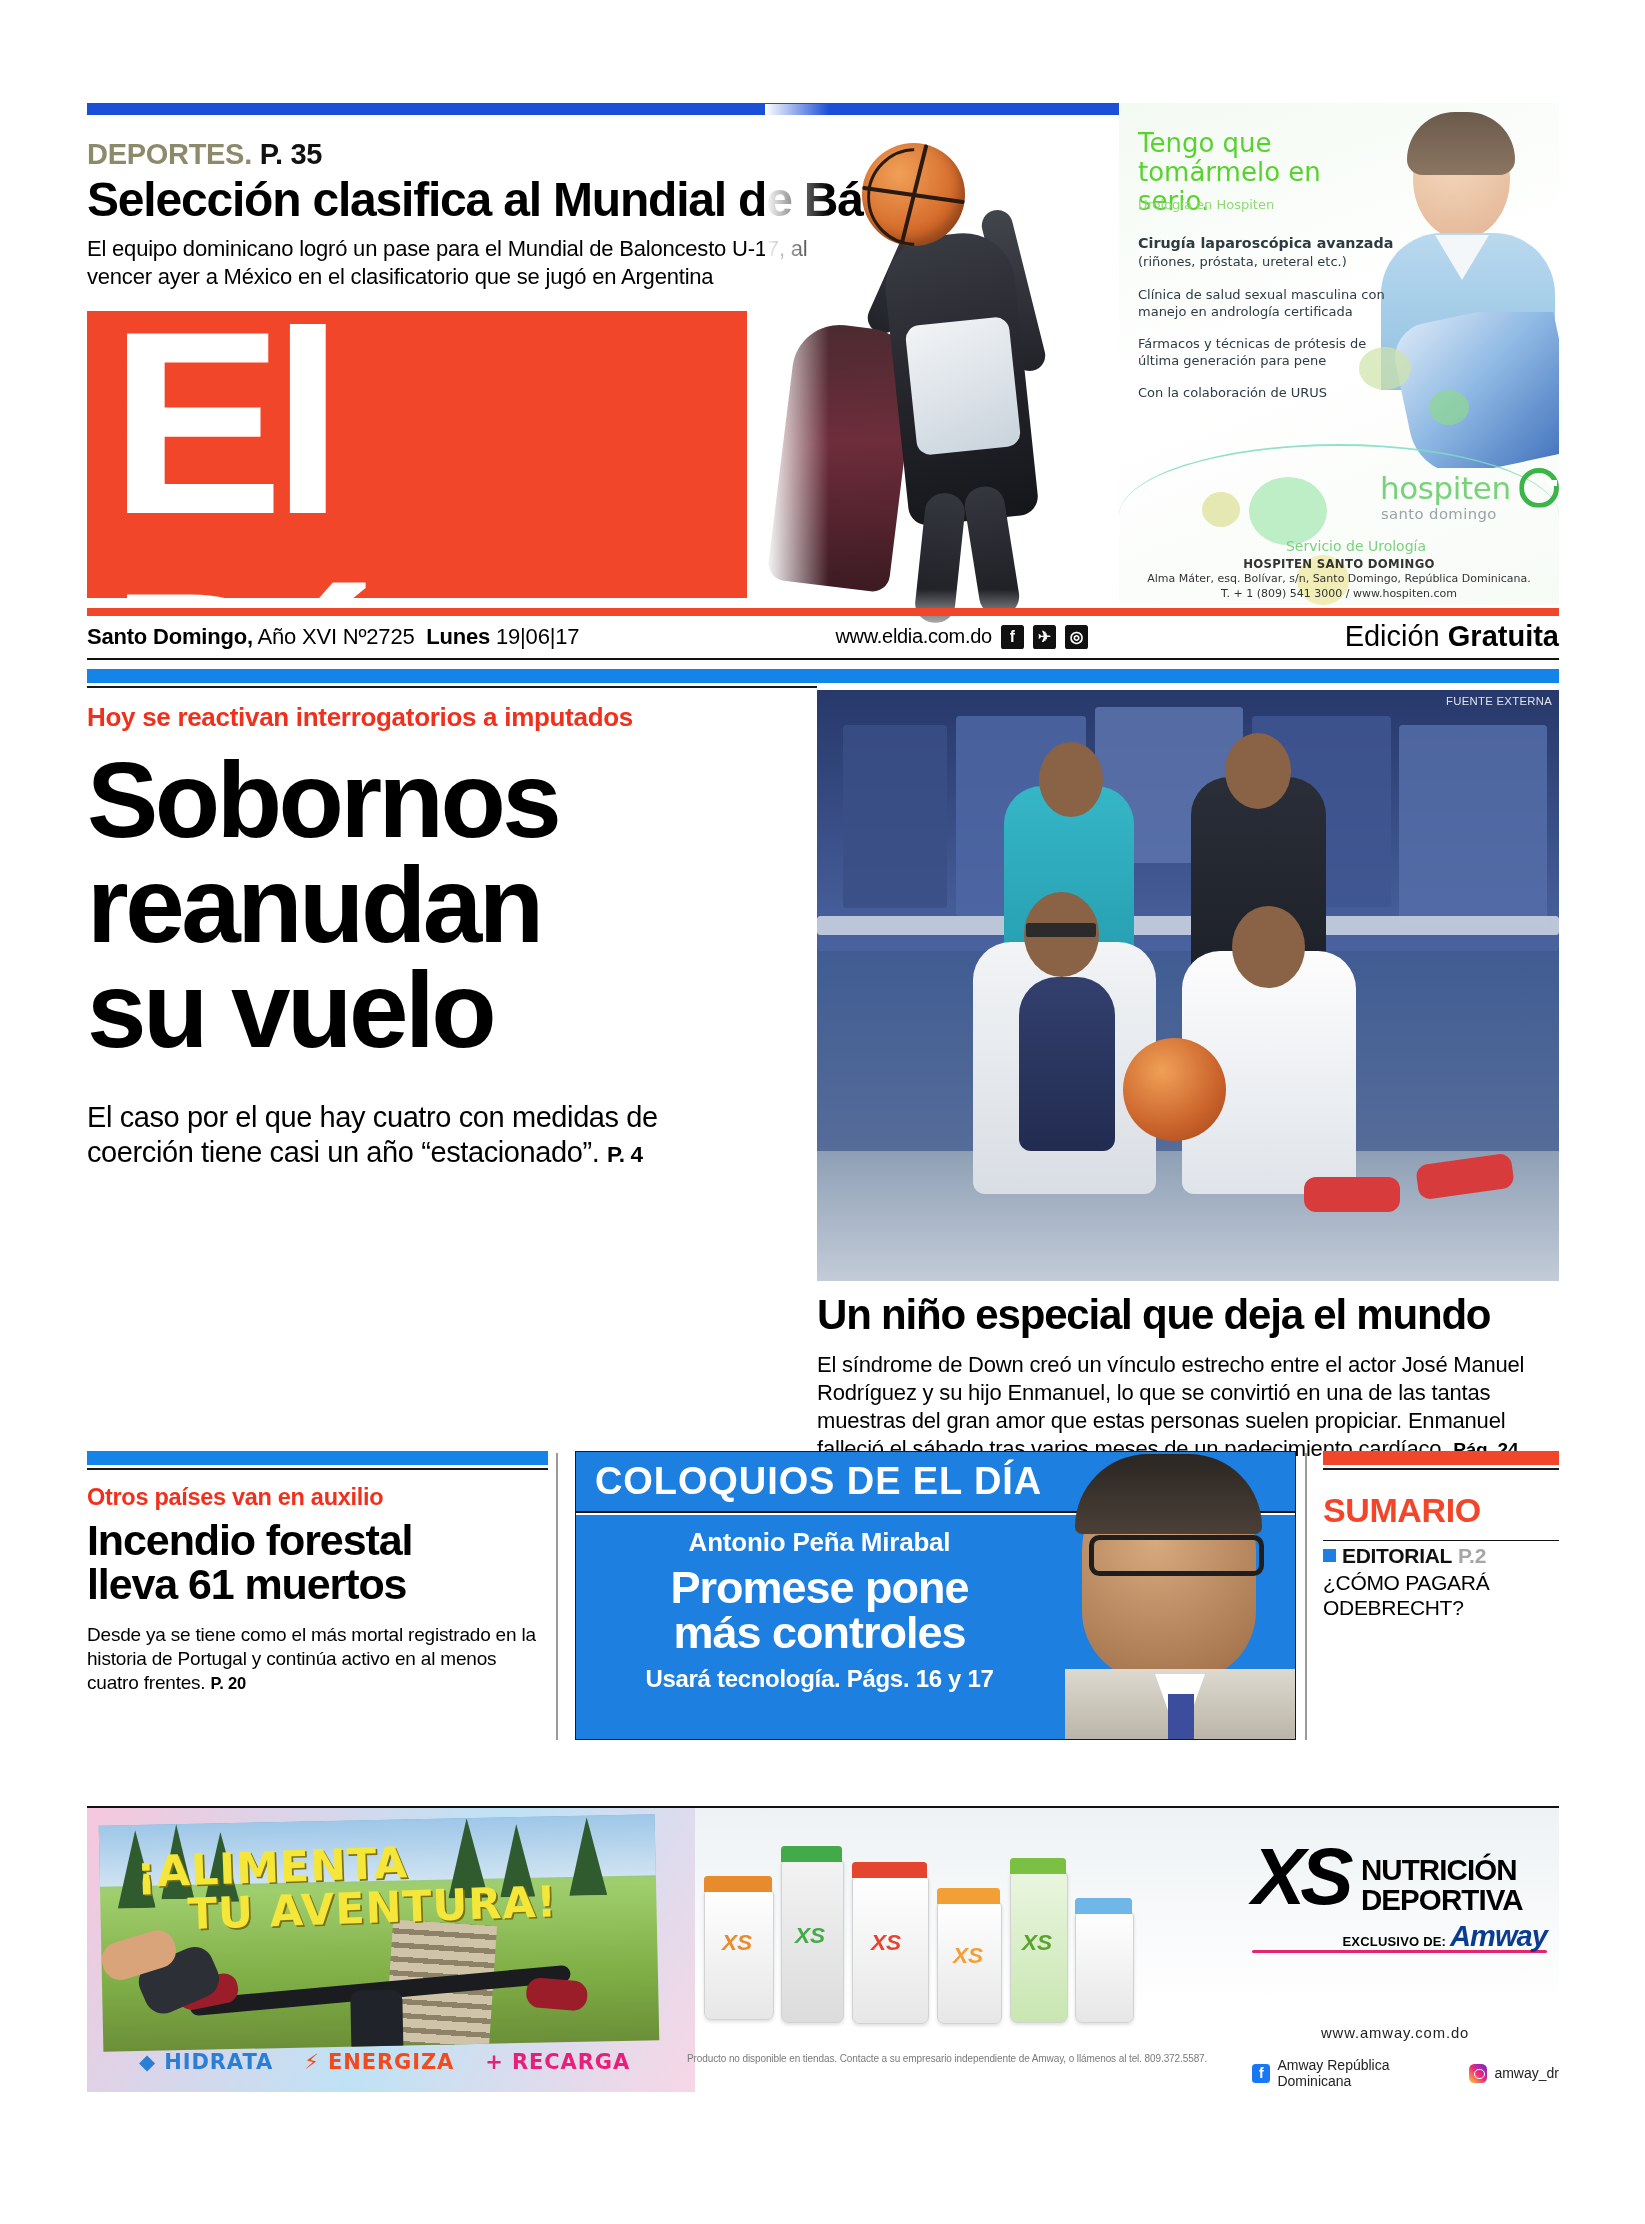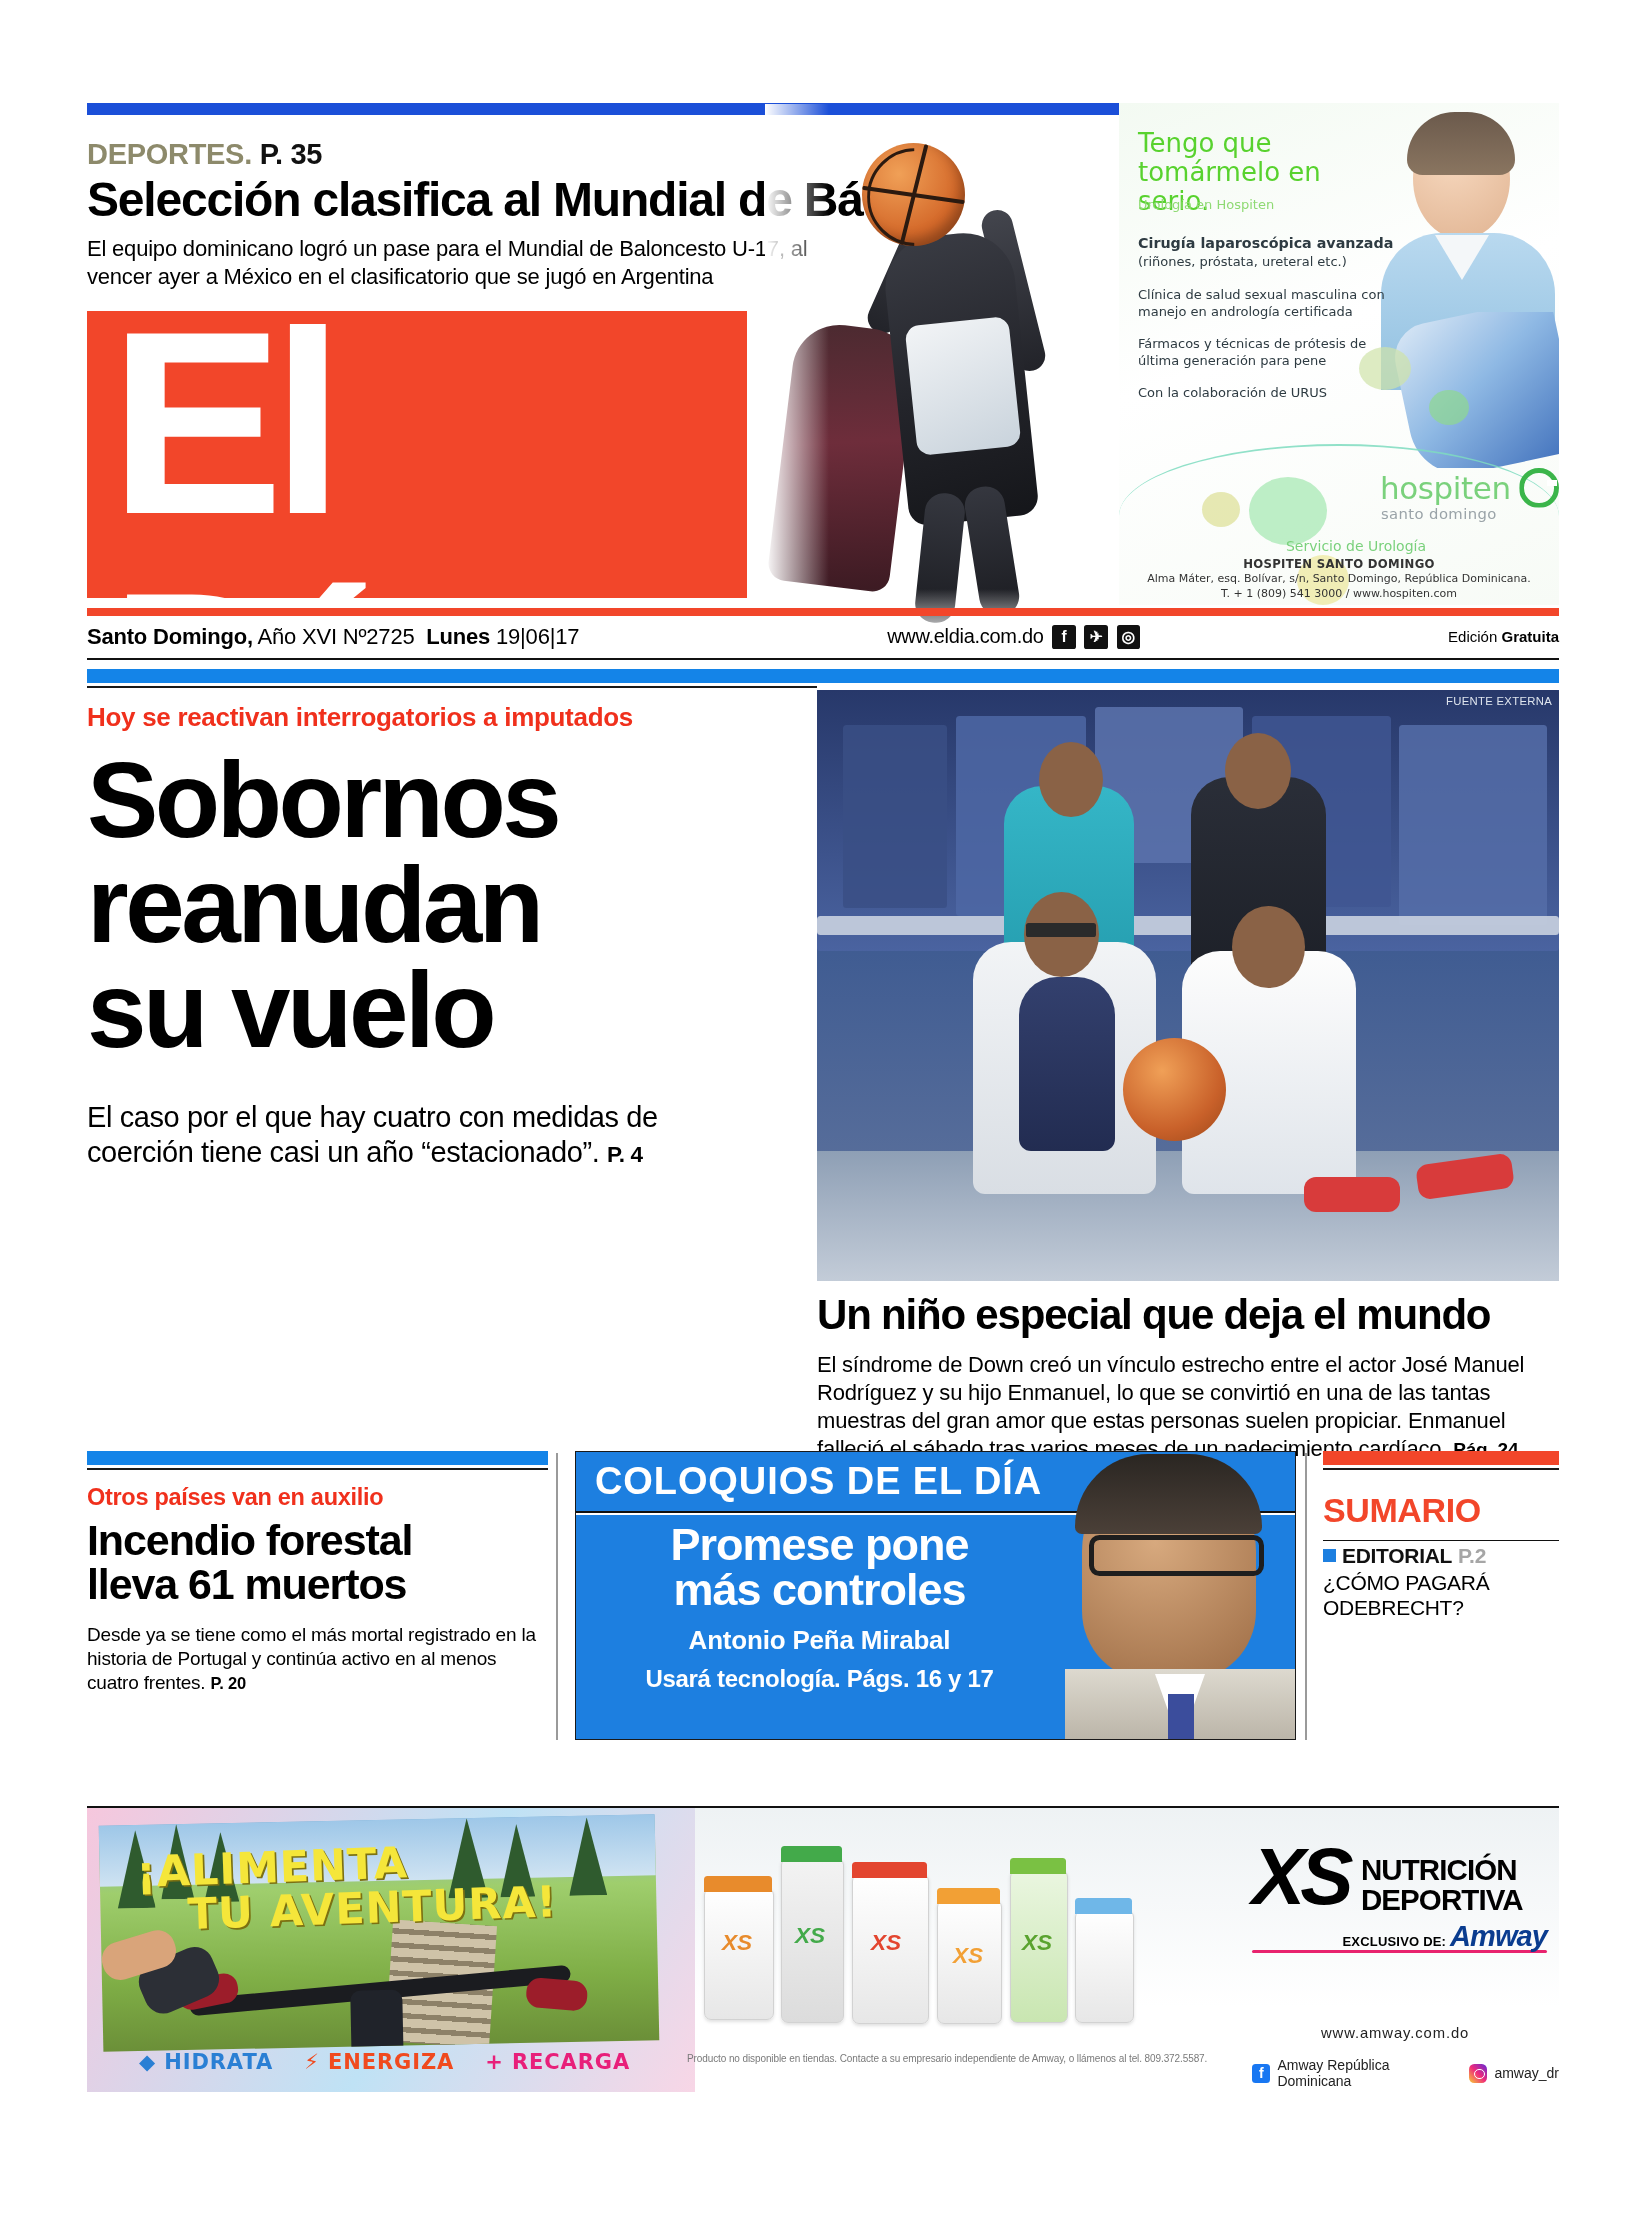--- a/index.html
+++ b/index.html
@@ -95,21 +95,21 @@
   #info-row{
     display:flex;align-items:center;height:42px;
     border-bottom:2.6px solid #111;
   }
   #info-left{font-size:22px;letter-spacing:-0.2px;white-space:nowrap;}
   #info-left b{font-weight:bold;}
   #info-center{margin-left:auto;display:flex;align-items:center;gap:8.7px;}
   #info-url{font-size:20px;letter-spacing:-0.3px;}
   .sicon{width:23.5px;height:23.5px;background:#111;color:#fff;border-radius:2.6px;
     display:inline-flex;align-items:center;justify-content:center;font-size:15.6px;font-weight:bold;}
-  #info-right{margin-left:auto;font-size:15px;white-space:nowrap;}
+  #info-right{margin-left:auto;font-size:29px;white-space:nowrap;}
   #info-right b{font-weight:bold;}
 
   
   #main-left{position:absolute;left:87px;top:669px;width:730px;}
   #main-left .bar-blue-lt{width:730px;}
   #main-left .rule-blk{margin-top:2.6px;}
   .kicker-red{color:#f0301c;font-size:26px;font-weight:bold;margin-top:14px;letter-spacing:-0.3px;}
   #mega-head{
     font-weight:bold;font-size:107px;line-height:.98;letter-spacing:-3.5px;margin-top:15.6px;
   }
@@ -427,25 +427,25 @@
     </div>
   </div>
 
   <div class="vsep" style="left:556px;top:1453px;height:287px;"></div>
 
   <div id="blk-col">
     <div id="col-card">
       <div id="col-title" class="cond">COLOQUIOS DE EL DÍA</div>
       <div id="col-sep"></div>
       <div id="col-body">
+        <div id="col-name" class="cond">Antonio Peña Mirabal</div>
         <div id="col-head" class="cond">
           <div>Promese pone</div>
           <div>más controles</div>
         </div>
-        <div id="col-name" class="cond">Antonio Peña Mirabal</div>
         <div id="col-foot" class="cond">
           <span>Usará tecnología.</span>
           <span class="pgs">Págs. 16 y 17</span>
         </div>
       </div>
       <div id="col-photo">
         <div class="cface" style="left:17.4px;top:12px;width:174px;height:217px;
           background:radial-gradient(circle at 42% 36%,#d7a97e,#9c6b44);border-radius:87px 87px 70px 70px;"></div>
         <div style="position:absolute;left:10.4px;top:1.7px;width:187px;height:80px;border-radius:94px 94px 8.7px 8.7px;
           background:linear-gradient(180deg,#2a2622,#4b4038);"></div>

